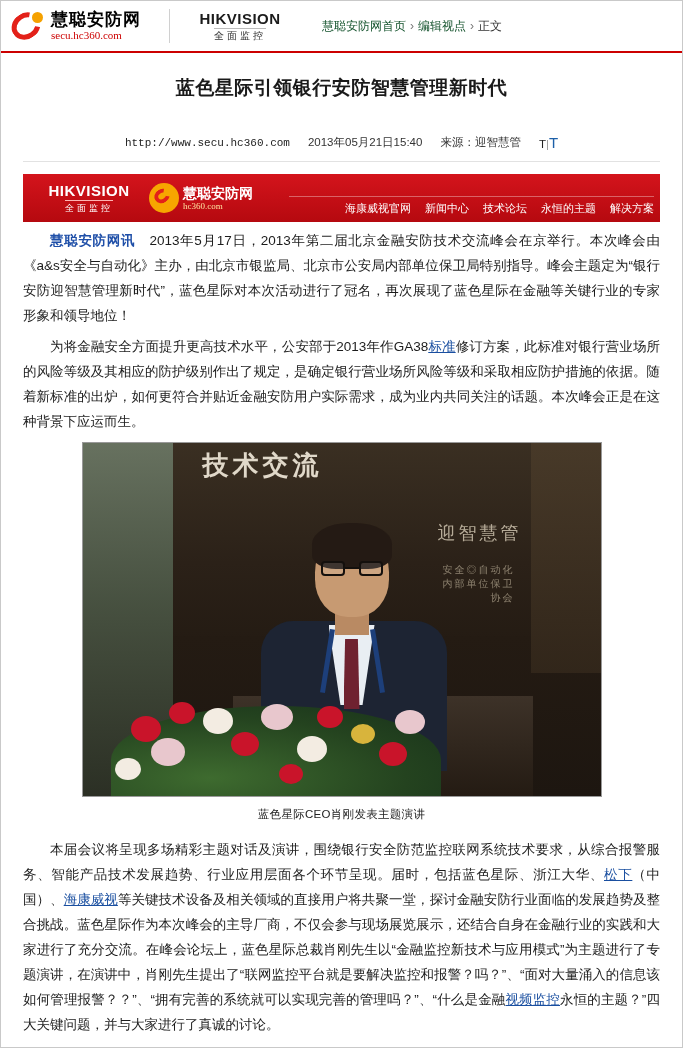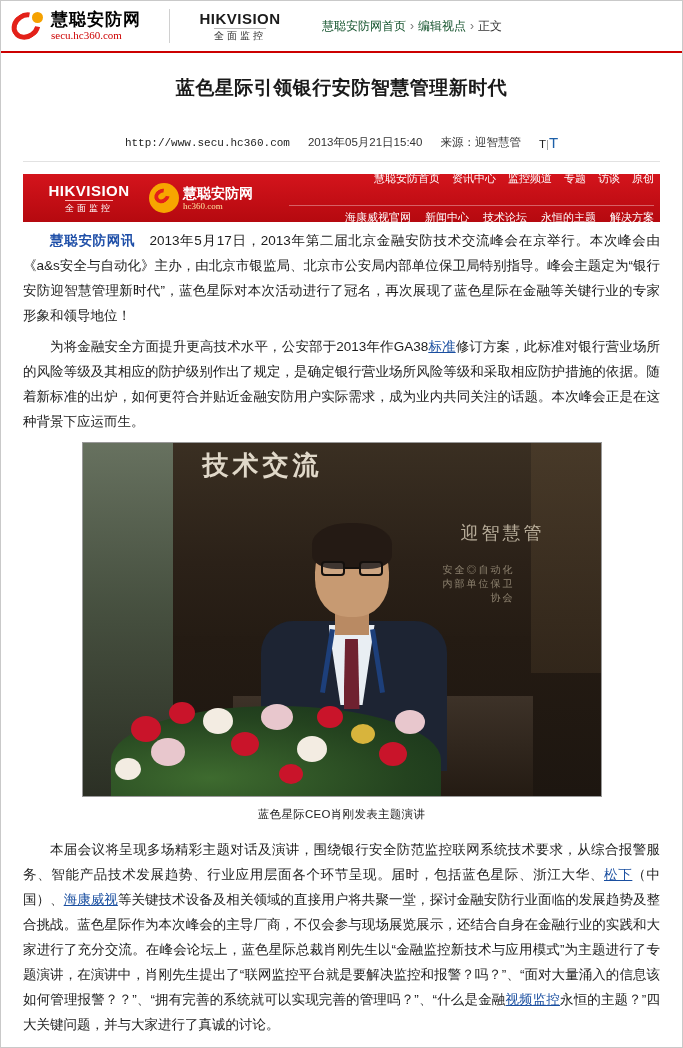--- a/index.html
+++ b/index.html
@@ -334,21 +334,21 @@
     position: absolute;
     left: 120px; top: 10px;
     color: #efe7d8;
     font-size: 26px;
     font-weight: bold;
     letter-spacing: 4px;
     opacity: 0.92;
   }
   .photo .screen-text2 {
     position: absolute;
-    right: 56px; top: 78px;
+    right: 79px; top: 78px;
     color: #d8cdb8;
     font-size: 18px;
     letter-spacing: 3px;
     opacity: 0.8;
   }
   .photo .screen-text3 {
     position: absolute;
     right: 86px; top: 120px;
     color: #b7ab94;
     font-size: 10px;
@@ -512,28 +512,20 @@
         <div class="c">全面监控</div>
       </div>
       <div class="b-hc">
         <div class="ball"></div>
         <div class="t">
           <div class="c1">慧聪安防网</div>
           <div class="c2">hc360.com</div>
         </div>
       </div>
       <div class="b-nav">
-        <div class="row">
-          <span>慧聪安防首页</span>
-          <span>资讯中心</span>
-          <span>监控频道</span>
-          <span>专题</span>
-          <span>访谈</span>
-          <span>原创</span>
-        </div>
         <div class="row row2">
           <span>海康威视官网</span>
           <span>新闻中心</span>
           <span>技术论坛</span>
           <span>永恒的主题</span>
           <span>解决方案</span>
         </div>
       </div>
     </div>
 

